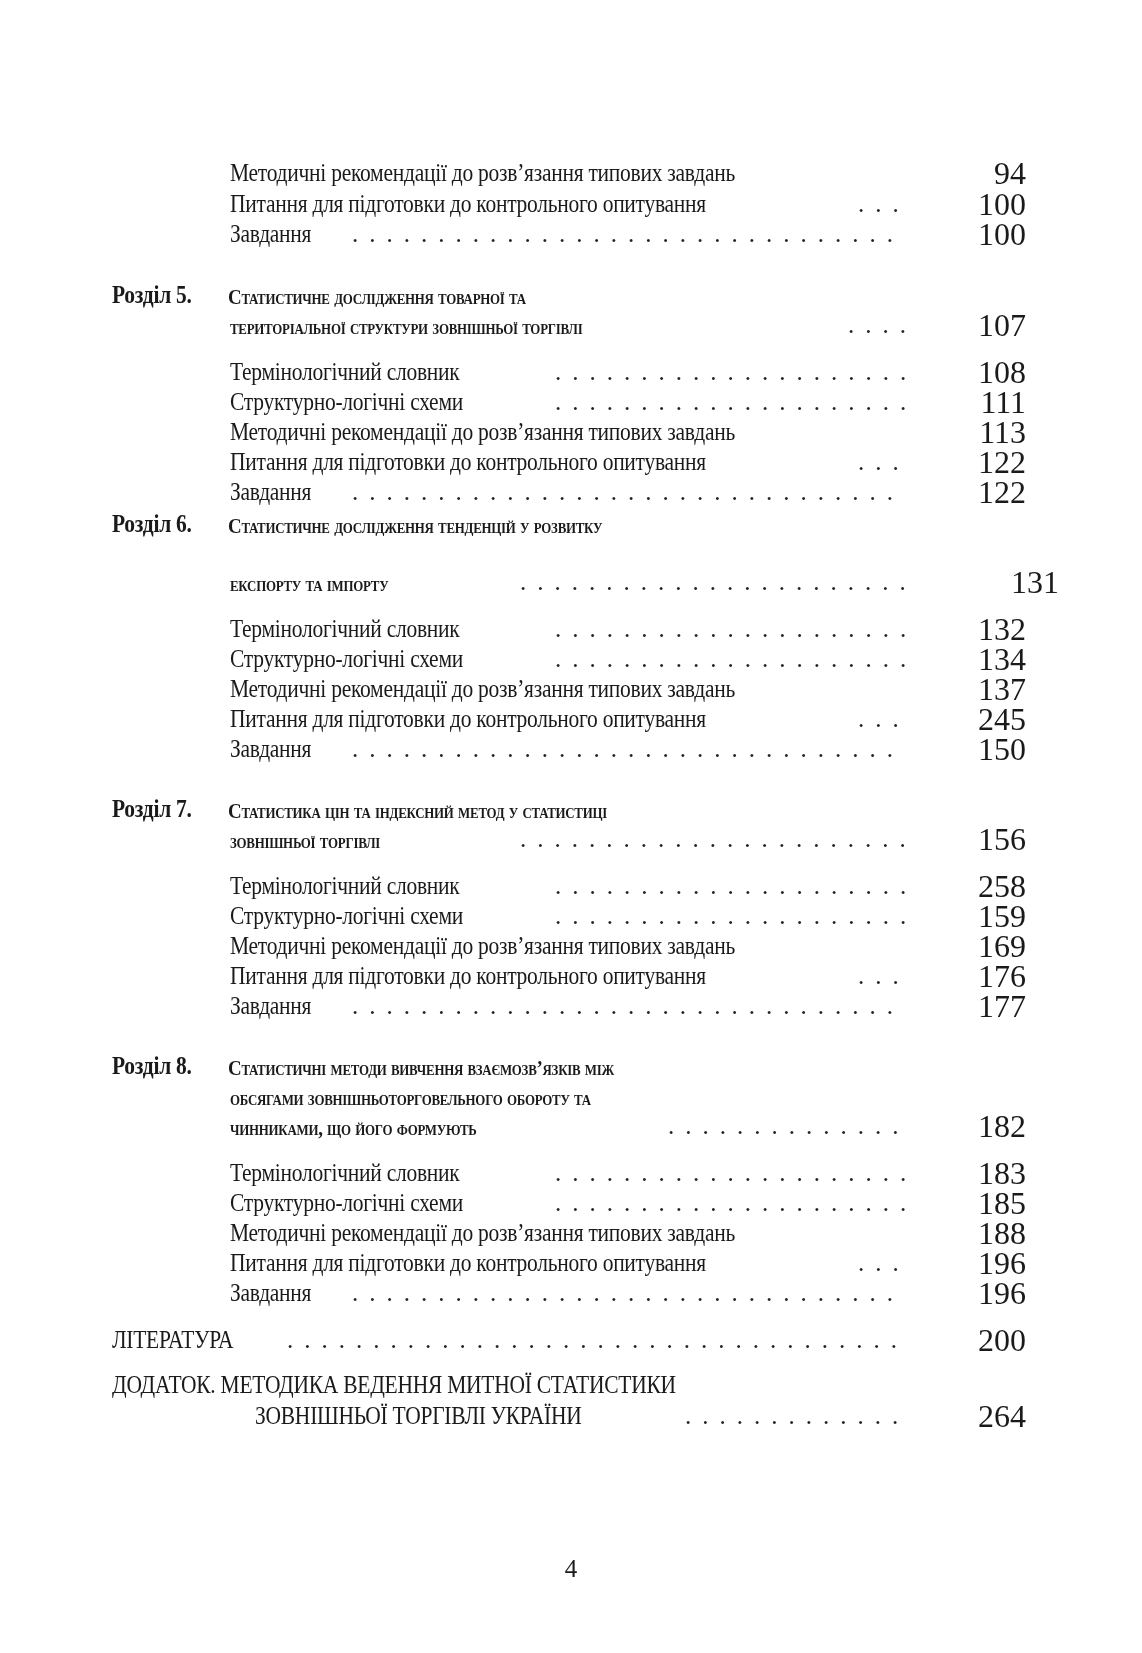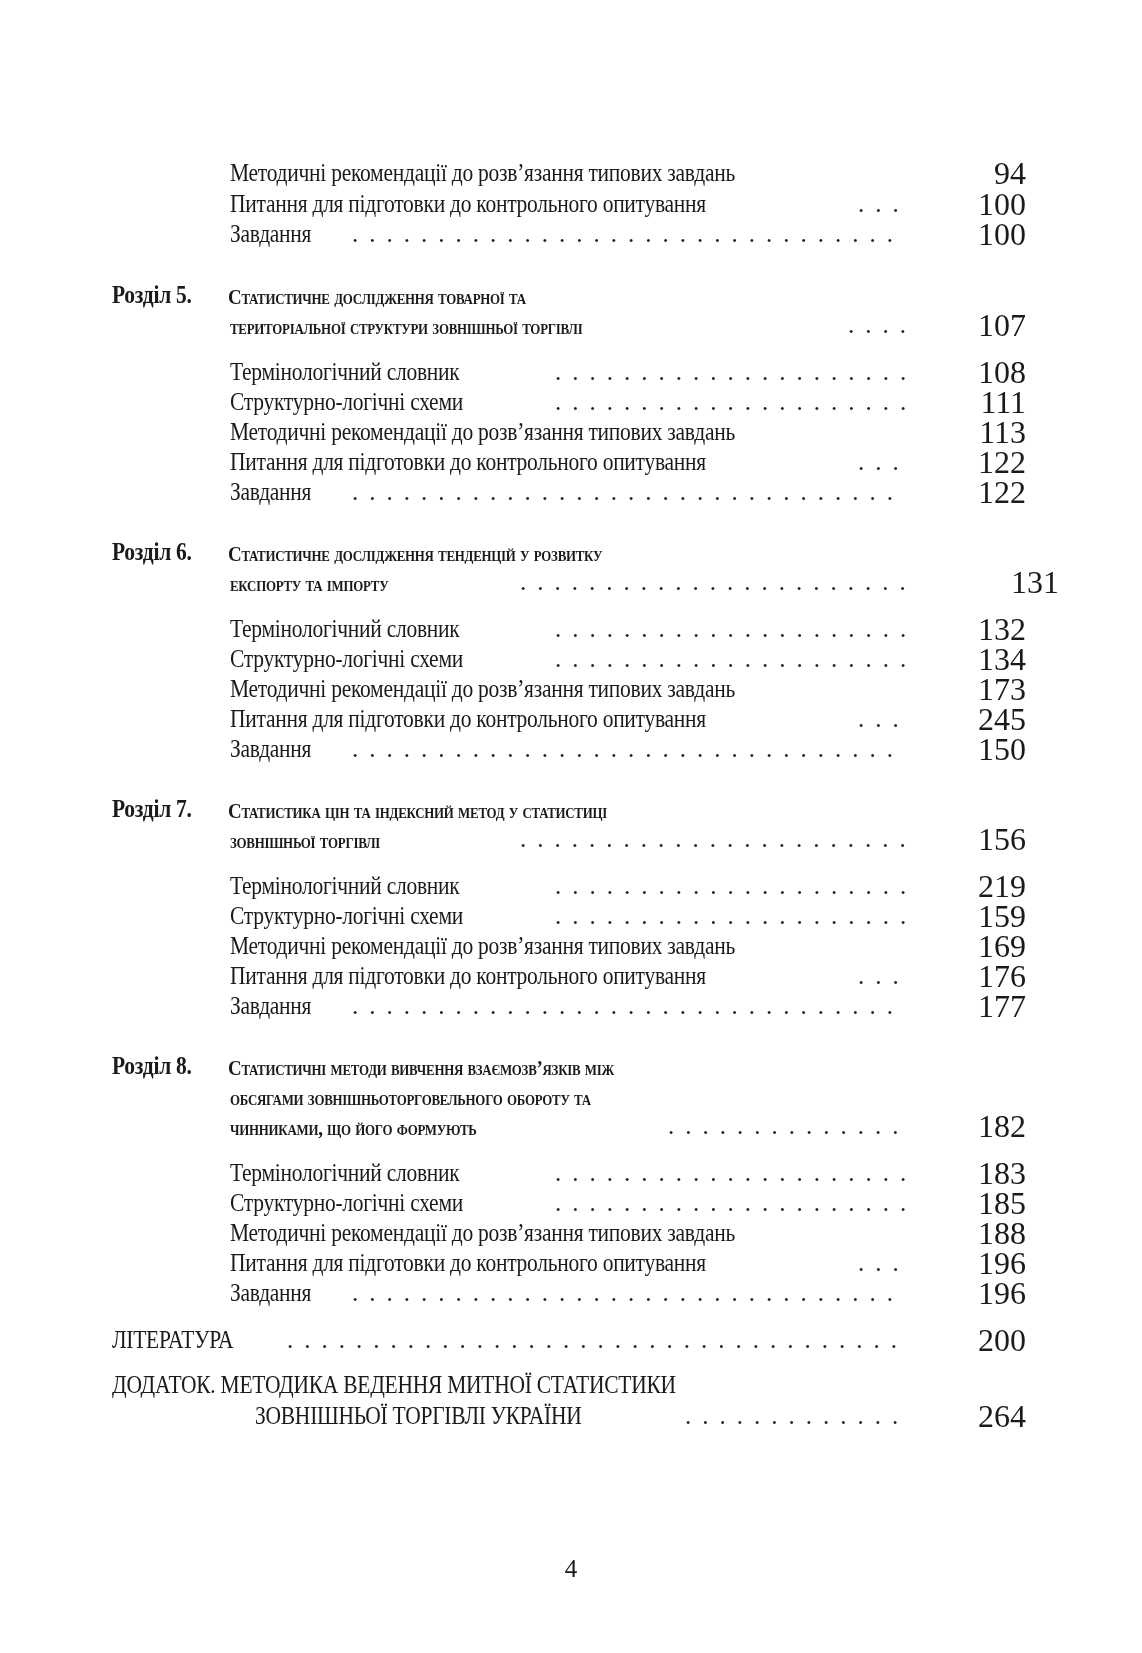--- a/index.html
+++ b/index.html
@@ -59,21 +59,21 @@
     <div class="row" style="top: 447px;">
       <span class="txt" style="left: 230px;">Питання для підготовки до контрольного опитування</span>
       <span class="dots" style="left: 858px; width: 47px;">............................................................</span>
       <span class="num">122</span>
     </div>
     <div class="row" style="top: 477px;">
       <span class="txt" style="left: 230px;">Завдання</span>
       <span class="dots" style="left: 352px; width: 553px;">............................................................</span>
       <span class="num">122</span>
     </div>
-    <div class="row" style="top: 537px;">
+    <div class="row" style="top: 509px;">
       <span class="txt" style="left: 112px; font-weight: bold;">Розділ 6.</span>
       <span class="txt bold" style="left: 228px; font-variant: small-caps; top: 2px;">Статистичне дослідження тенденцій  у розвитку</span>
     </div>
     <div class="row" style="top: 567px; padding-left: 33px;">
       <span class="txt bold" style="font-variant: small-caps; top: 2px; left: 230px;">експорту та імпорту</span>
       <span class="dots" style="left: 520px; width: 385px;">............................................................</span>
       <span class="num">131</span>
     </div>
     <div class="row" style="top: 614px;">
       <span class="txt" style="left: 230px;">Термінологічний словник</span>
@@ -81,21 +81,21 @@
       <span class="num">132</span>
     </div>
     <div class="row" style="top: 644px;">
       <span class="txt" style="left: 230px;">Структурно-логічні схеми</span>
       <span class="dots" style="left: 555px; width: 350px;">............................................................</span>
       <span class="num">134</span>
     </div>
     <div class="row" style="top: 674px;">
       <span class="txt" style="left: 230px;">Методичні рекомендації до розв’язання типових завдань</span>
       <span class="dots" style="left: 905px; width: 0px;">............................................................</span>
-      <span class="num">173</span>
+      <span class="num">137</span>
     </div>
     <div class="row" style="top: 704px;">
       <span class="txt" style="left: 230px;">Питання для підготовки до контрольного опитування</span>
       <span class="dots" style="left: 858px; width: 47px;">............................................................</span>
       <span class="num">245</span>
     </div>
     <div class="row" style="top: 734px;">
       <span class="txt" style="left: 230px;">Завдання</span>
       <span class="dots" style="left: 352px; width: 553px;">............................................................</span>
       <span class="num">150</span>
@@ -105,21 +105,21 @@
       <span class="txt bold" style="left: 228px; font-variant: small-caps; top: 2px;">Статистика цін та індексний метод  у статистиці</span>
     </div>
     <div class="row" style="top: 824px; text-decoration: underline;">
       <span class="txt bold" style="font-variant: small-caps; top: 2px; left: 230px;">зовнішньої торгівлі</span>
       <span class="dots" style="left: 520px; width: 385px;">............................................................</span>
       <span class="num">156</span>
     </div>
     <div class="row" style="top: 871px;">
       <span class="txt" style="left: 230px;">Термінологічний словник</span>
       <span class="dots" style="left: 555px; width: 350px;">............................................................</span>
-      <span class="num">219</span>
+      <span class="num">258</span>
     </div>
     <div class="row" style="top: 901px;">
       <span class="txt" style="left: 230px;">Структурно-логічні схеми</span>
       <span class="dots" style="left: 555px; width: 350px;">............................................................</span>
       <span class="num">159</span>
     </div>
     <div class="row" style="top: 931px;">
       <span class="txt" style="left: 230px;">Методичні рекомендації до розв’язання типових завдань</span>
       <span class="dots" style="left: 905px; width: 0px;">............................................................</span>
       <span class="num">169</span>

